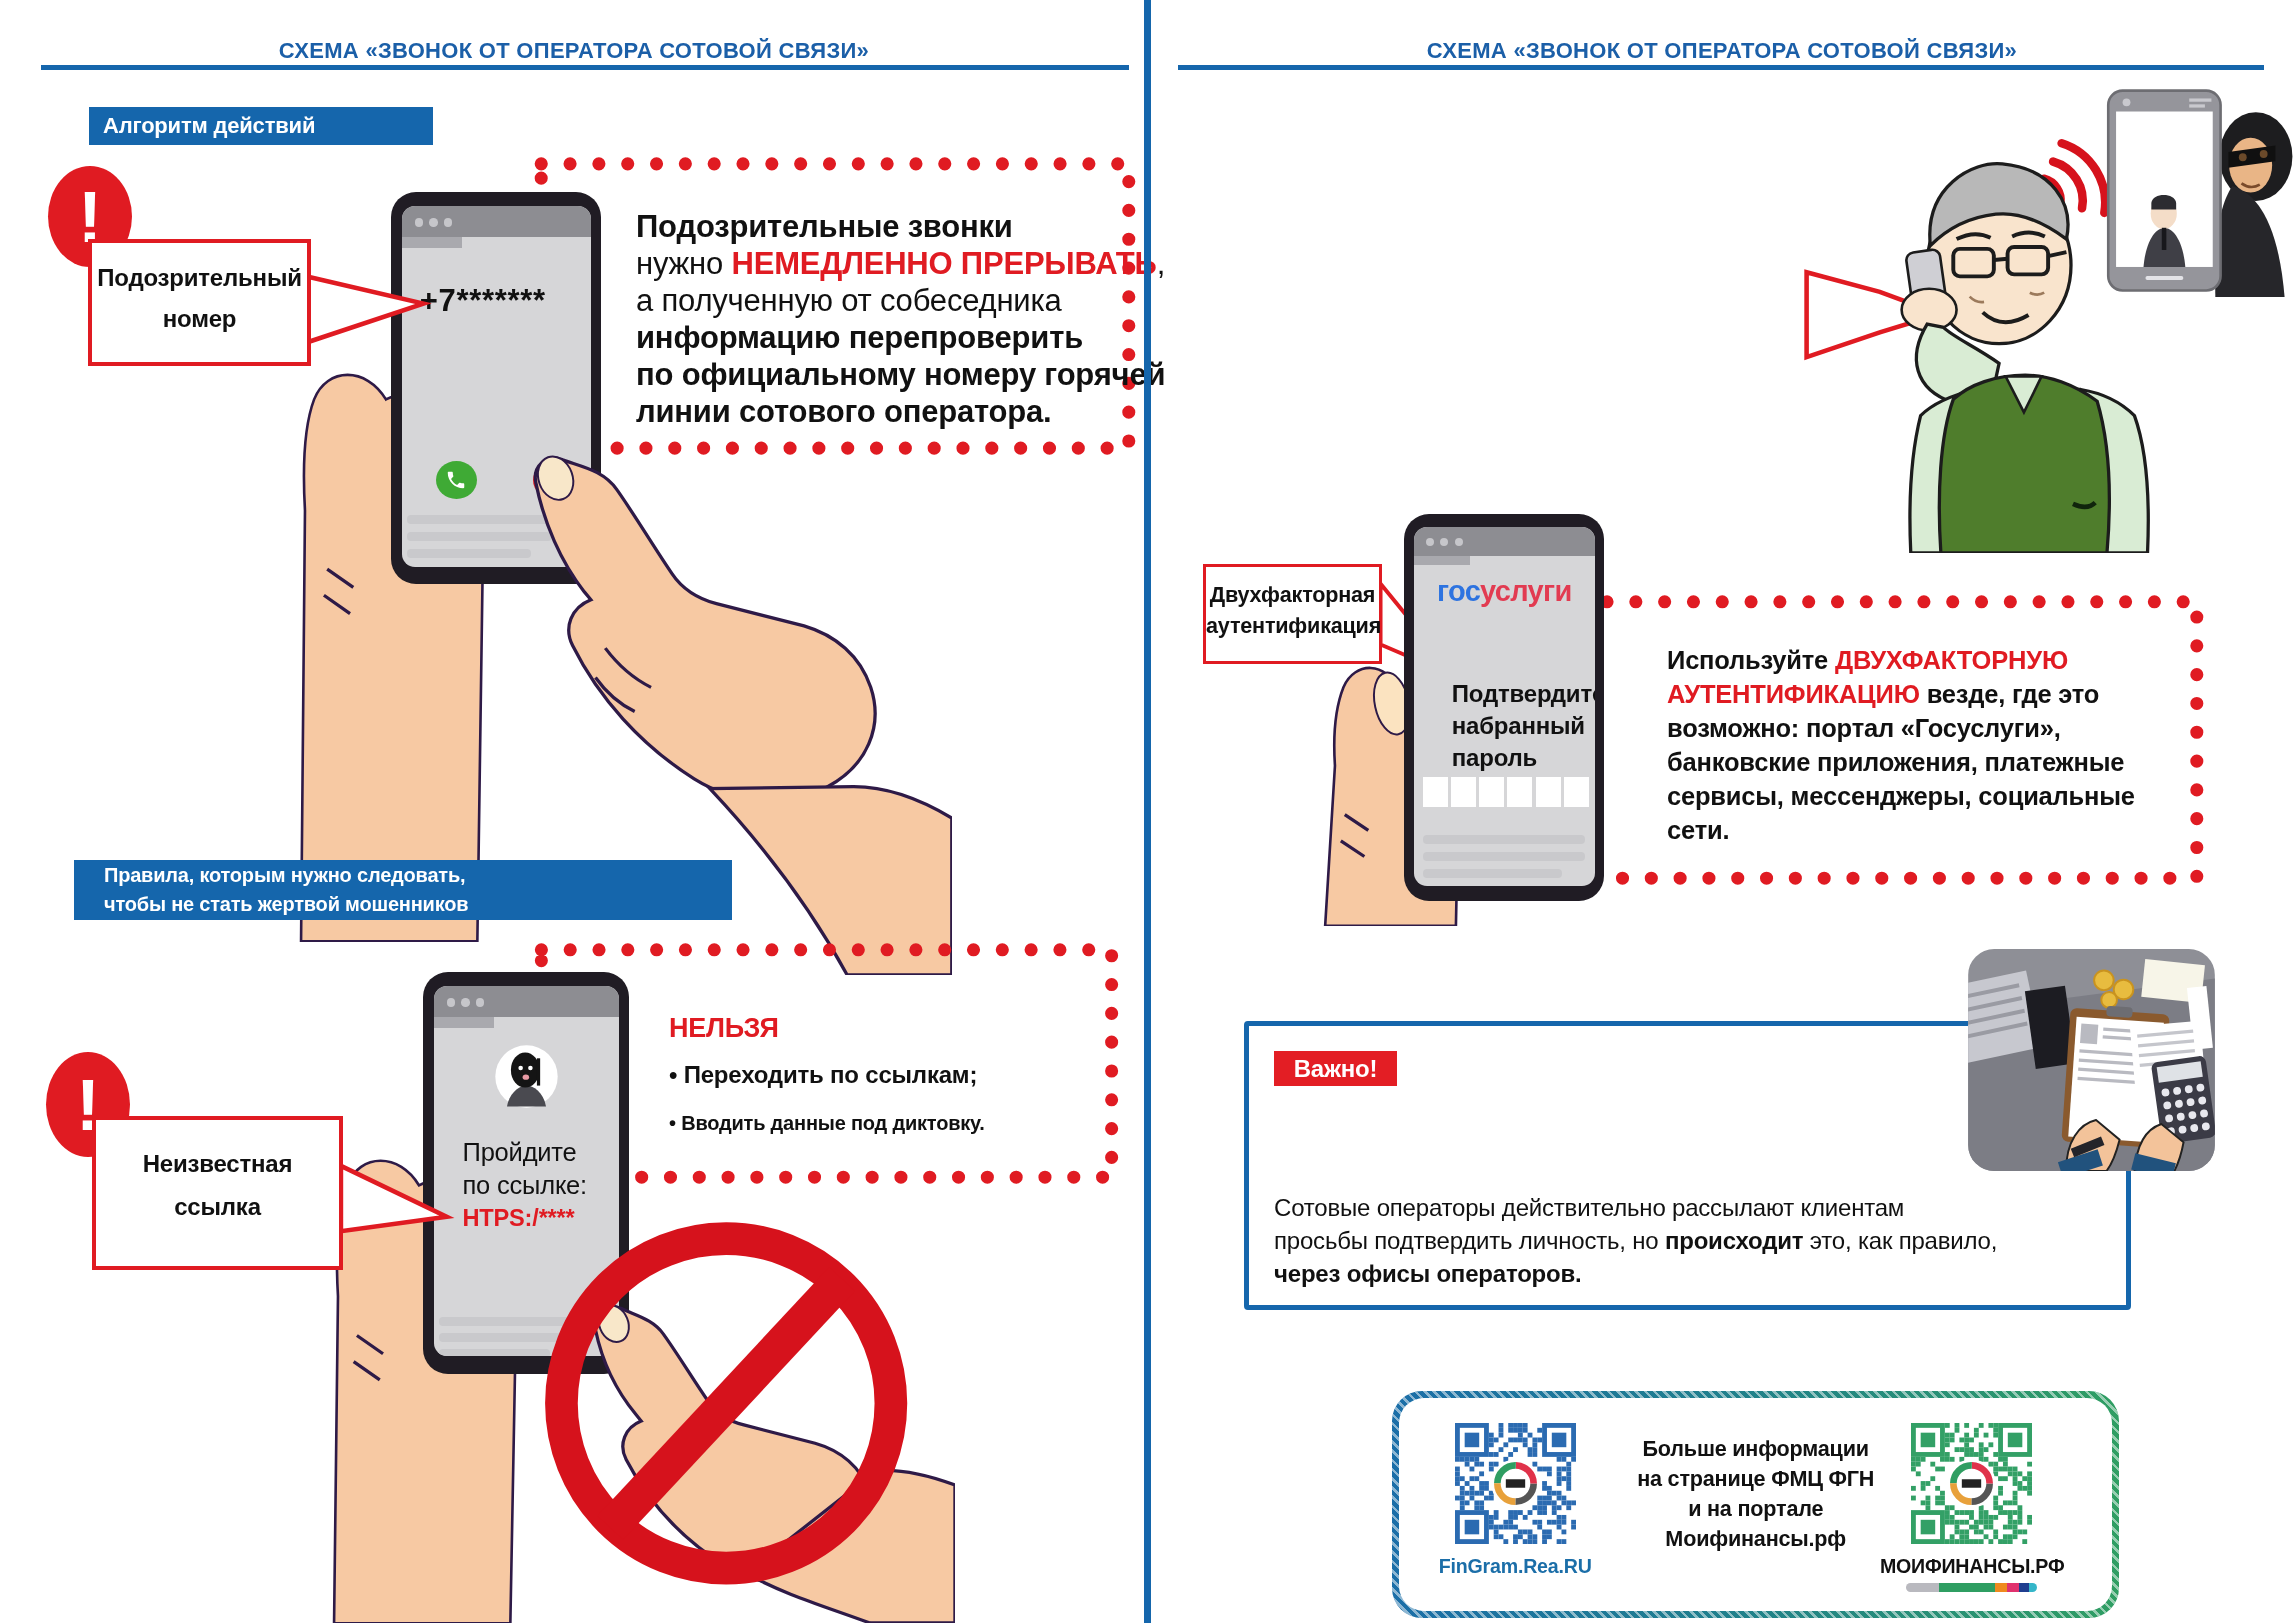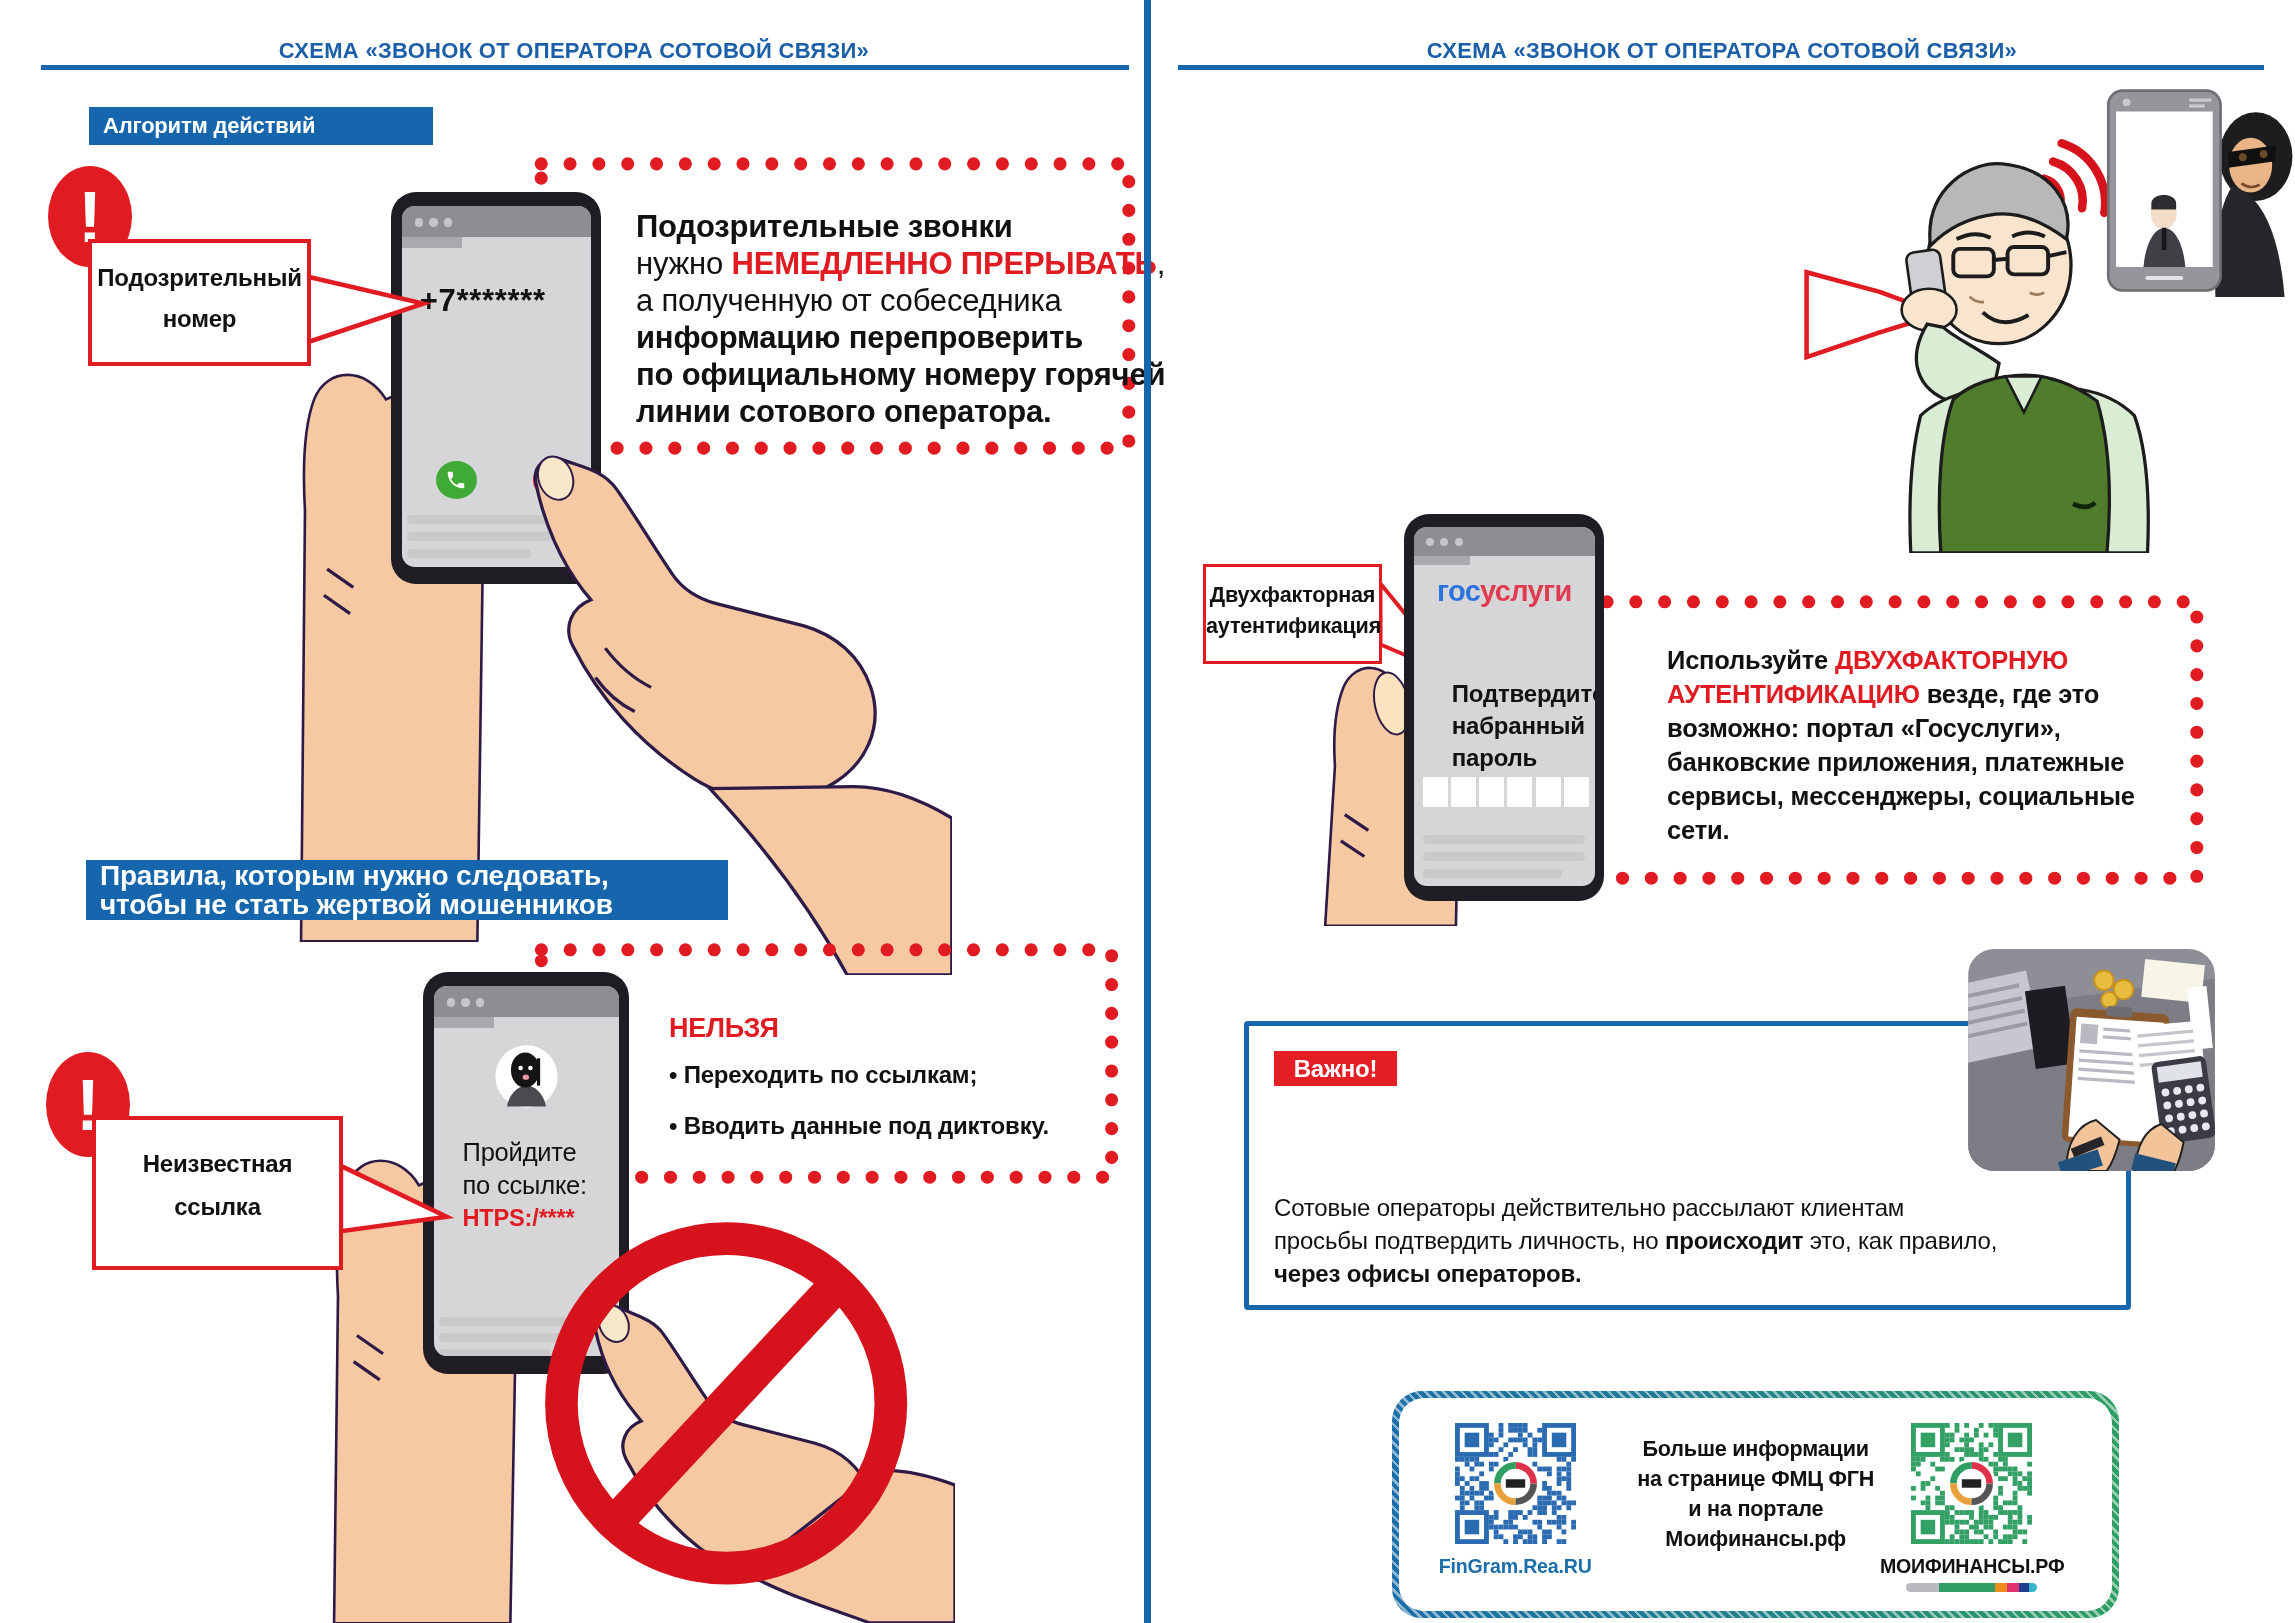--- a/index.html
+++ b/index.html
@@ -98,32 +98,32 @@
     <div>номер</div>
   </div>
 
   <svg class="abs" style="left:507px;top:452px" width="445" height="523" viewBox="0 0 680 800">
     <path d="M85,12 C60,2 38,22 44,48 C56,108 82,168 118,214 L128,226 C98,238 86,268 100,296 C140,376 204,448 286,500 C350,540 430,544 490,512 C550,480 576,420 556,360 C540,312 502,280 454,266 L320,232 C290,224 268,210 252,186 C226,148 196,98 168,58 C148,28 112,22 85,12 Z" fill="#f7c9a3" stroke="#2e1a47" stroke-width="5"></path>
     <path d="M310,515 C390,600 460,690 520,800 L680,800 L680,560 C630,530 580,512 530,512 Z" fill="#f7c9a3" stroke="#2e1a47" stroke-width="5"></path>
     <ellipse cx="74" cy="40" rx="26" ry="34" fill="#f8e7c9" stroke="#2e1a47" stroke-width="3" transform="rotate(-20 74 40)"></ellipse>
     <path d="M150,300 q30,40 70,60 M135,345 q25,35 60,52" stroke="#2e1a47" stroke-width="5" fill="none"></path>
   </svg>
 
-  <div class="abs bluebox" style="left:86px;top:860px;width:628px;height:60px;font-size:28px;line-height:29px;padding-left:14px">
+  <div class="abs bluebox" style="left:74px;top:860px;width:628px;height:60px;font-size:20px;line-height:29px;padding-left:30px">
     <div>Правила, которым нужно следовать,</div>
     <div>чтобы не стать жертвой мошенников</div>
   </div>
 
   <svg class="abs" style="left:533px;top:942px" width="587" height="243" viewBox="0 0 897 372">
     <rect x="12" y="12" width="873" height="348" fill="none" stroke="#e01b22" stroke-width="20" stroke-linecap="round" stroke-dasharray="0.1 44"></rect>
   </svg>
 
   <div class="abs" style="left:669px;top:1013px;font-size:27px;font-weight:700;color:#e01b22">НЕЛЬЗЯ</div>
   <div class="abs" style="left:669px;top:1061px;font-size:24px;font-weight:700;color:#111">• Переходить по ссылкам;</div>
-  <div class="abs" style="left:669px;top:1112px;font-size:24px;font-weight:700;color:#111">• Вводить данные под диктовку.</div>
+  <div class="abs" style="left:669px;top:1112px;font-size:20px;font-weight:700;color:#111">• Вводить данные под диктовку.</div>
 
   <svg class="abs" style="left:321px;top:1139px" width="222" height="485" viewBox="0 0 340 741">
     <path d="M150,70 C120,20 60,20 40,70 C25,110 22,170 26,240 L20,741 L290,741 L300,200 C300,140 260,110 225,125 C205,80 175,55 150,70 Z" fill="#f7c9a3" stroke="#2e1a47" stroke-width="4"></path>
     <path d="M55,300 l40,28 M50,340 l40,28" stroke="#2e1a47" stroke-width="5" fill="none"></path>
   </svg>
 
   <div class="abs phone" style="left:423px;top:972px;width:206px;height:402px">
     <div class="screen" style="left:10.5px;top:14.4px;width:185px;height:370px">
       <div class="topbar">
         <span class="dot" style="left:13px"></span>

